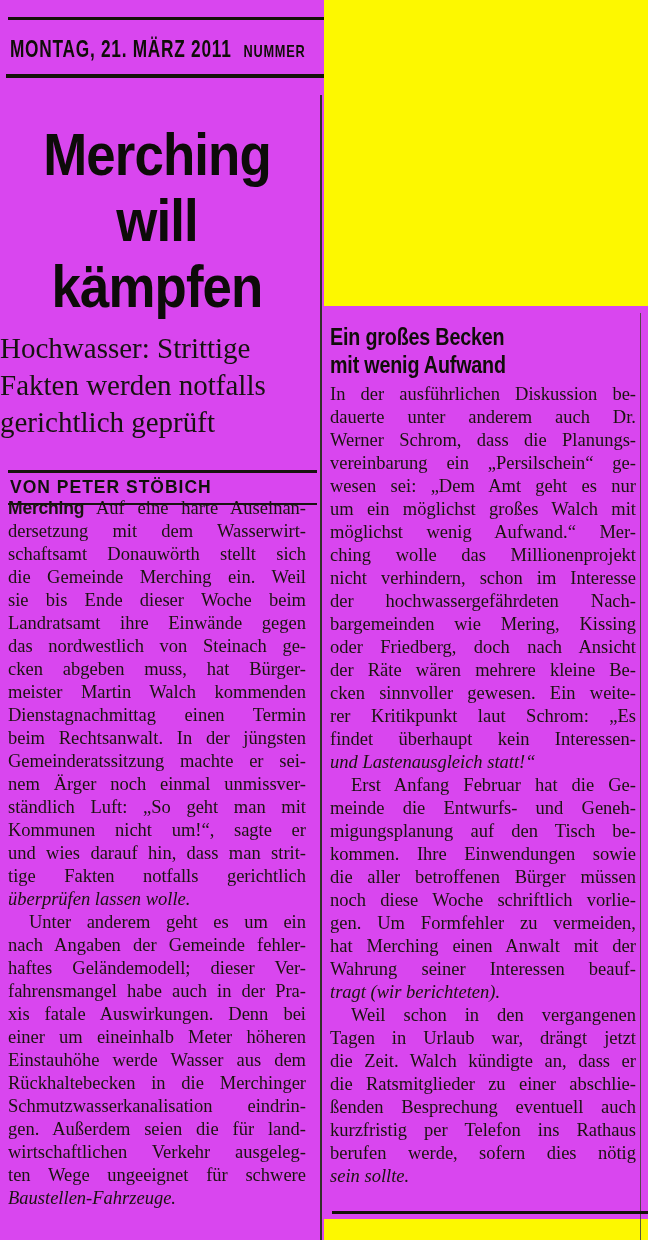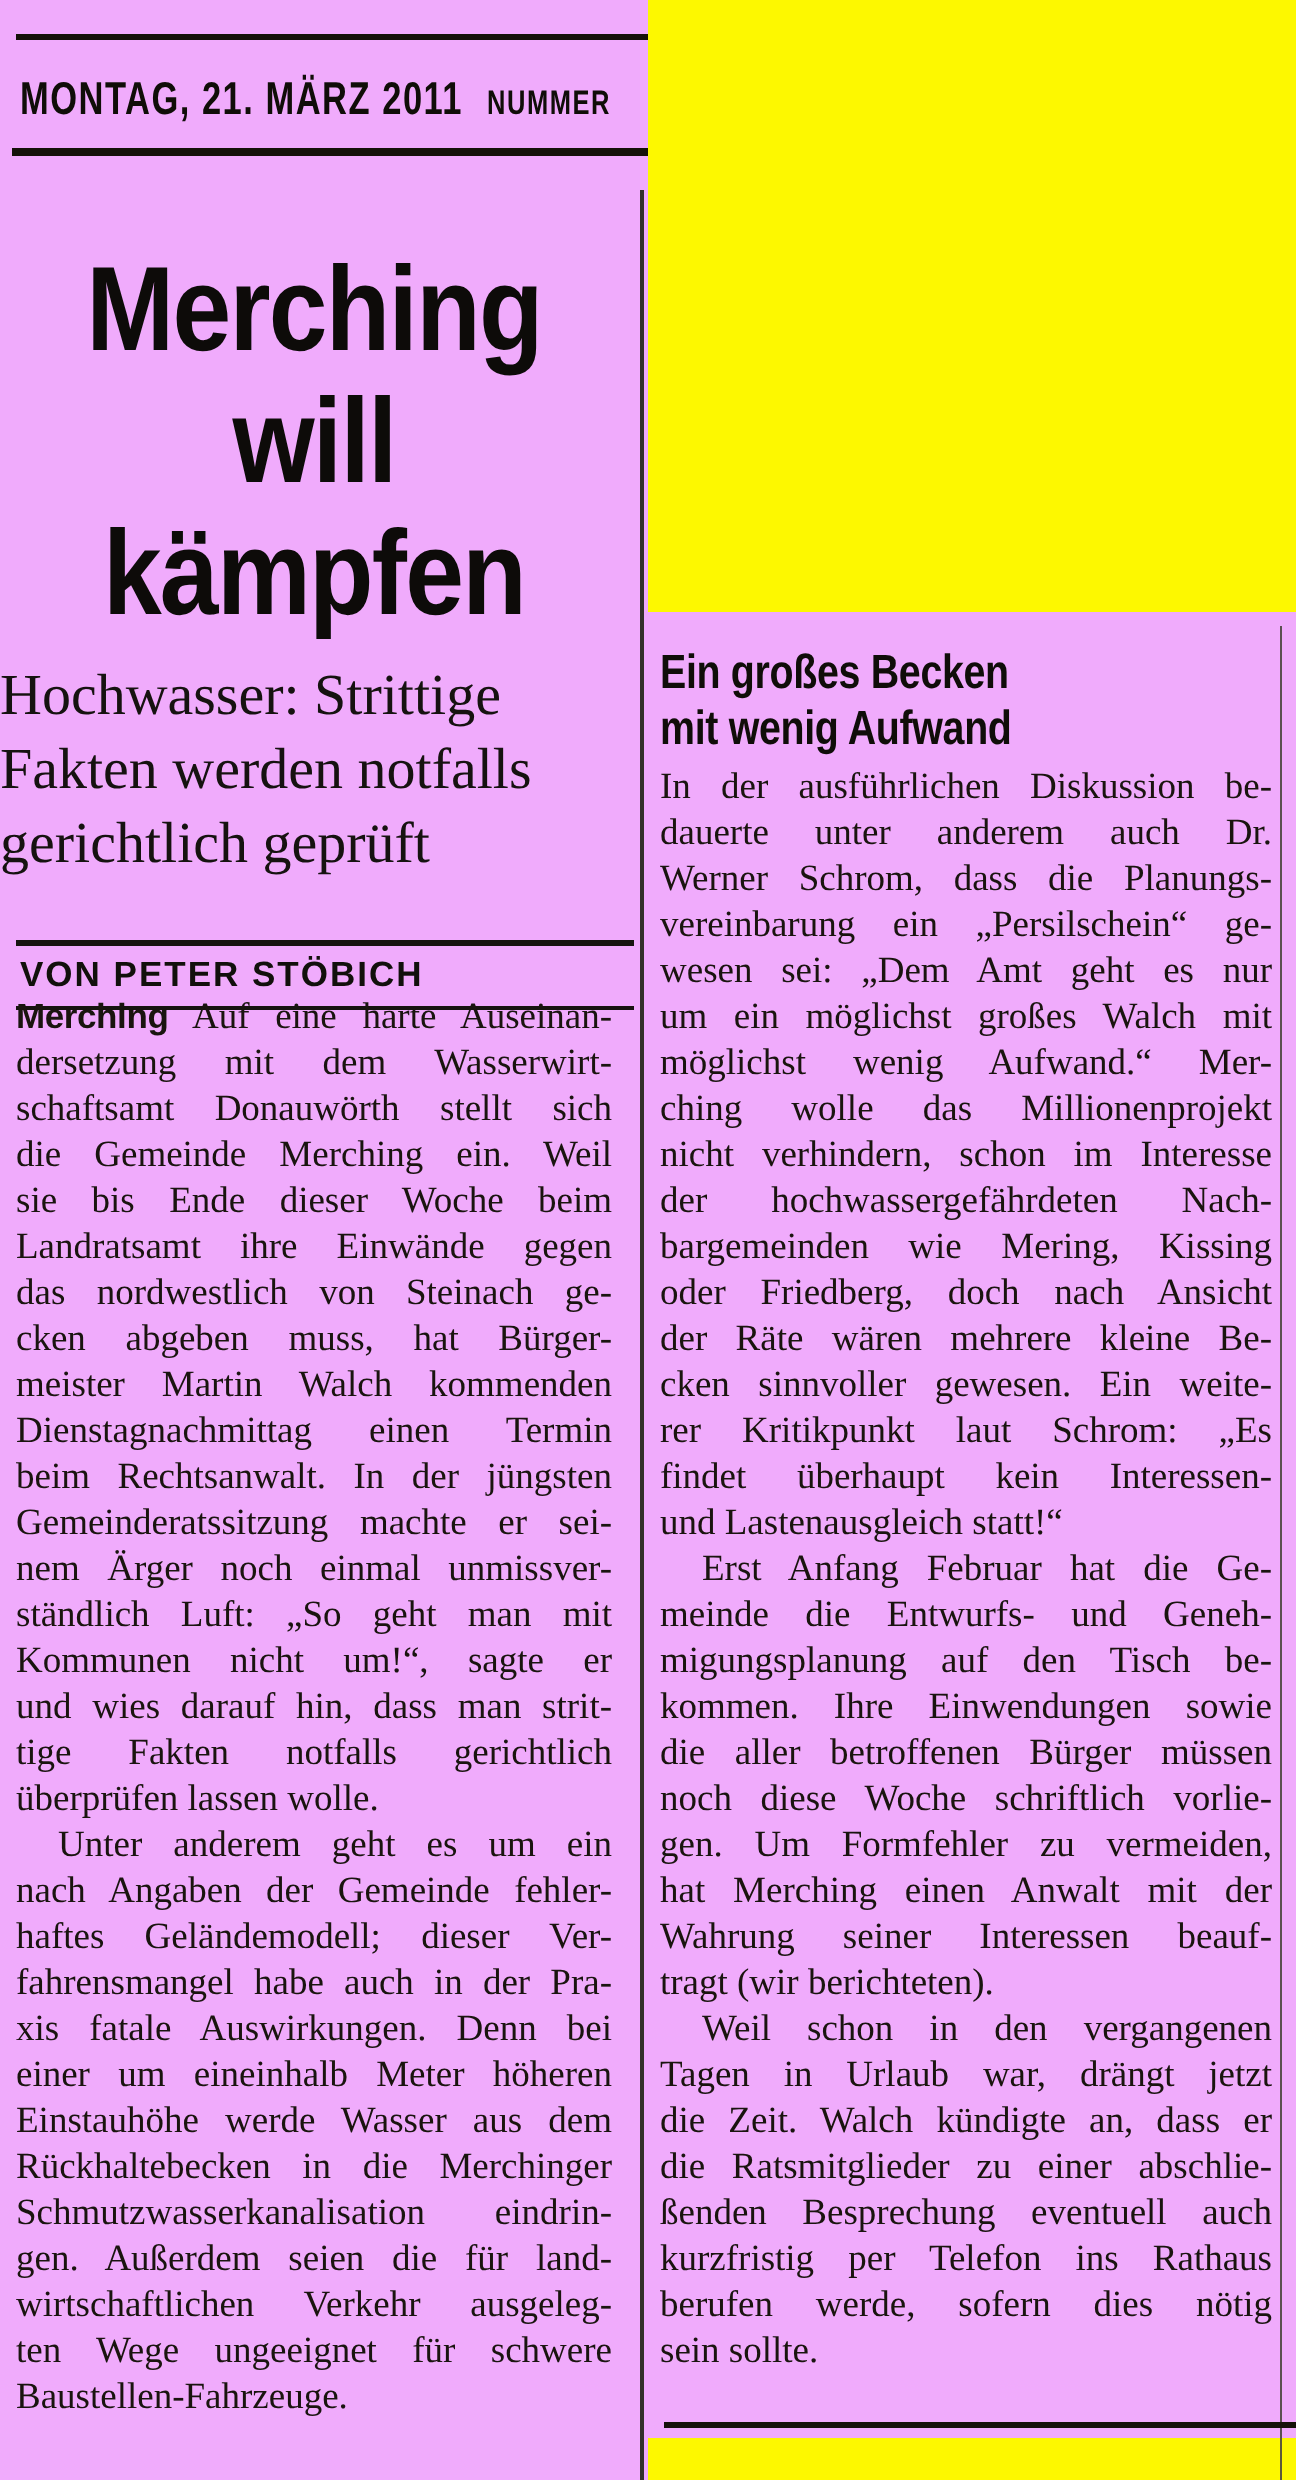--- a/index.html
+++ b/index.html
@@ -1,19 +1,19 @@
 <!DOCTYPE html>
 <html><head>
 <meta charset="utf-8">
 <style>
   html,body{margin:0;padding:0;}
   .page{
     position:relative;
     width:648px;height:1240px;
-    background:#f0abfc;
+    background:#d946ef;
     overflow:hidden;
     font-family:"Liberation Serif", serif;
     color:#17120e;
   }
   .hrule{position:absolute;background:#151109;}
   .vrule{position:absolute;background:#33302b;}
 
   
   .masthead-text{
     position:absolute;left:10px;top:36px;
@@ -60,21 +60,21 @@
   
   .body-col{
     position:absolute;
     font-family:"Liberation Serif", serif;
     font-size:18.5px;line-height:23px;
     color:#1a140f;
   }
   .left-body{left:8px;top:497px;width:298px;}
   .right-body{left:330px;top:383px;width:306px;}
   .bodyline{text-align:justify;text-align-last:justify;}
-  .bodyline.lastline{text-align-last:left;}
+  .bodyline.lastline{text-align-last:left;font-style:italic;}
   .bodyline.indent{text-indent:21px;}
   .leadin{
     font-family:"Liberation Sans", sans-serif;
     font-weight:bold;font-size:17.5px;
     letter-spacing:-0.2px;
   }
 
   
   .sidebar-title{
     position:absolute;left:330px;top:323px;width:360px;

